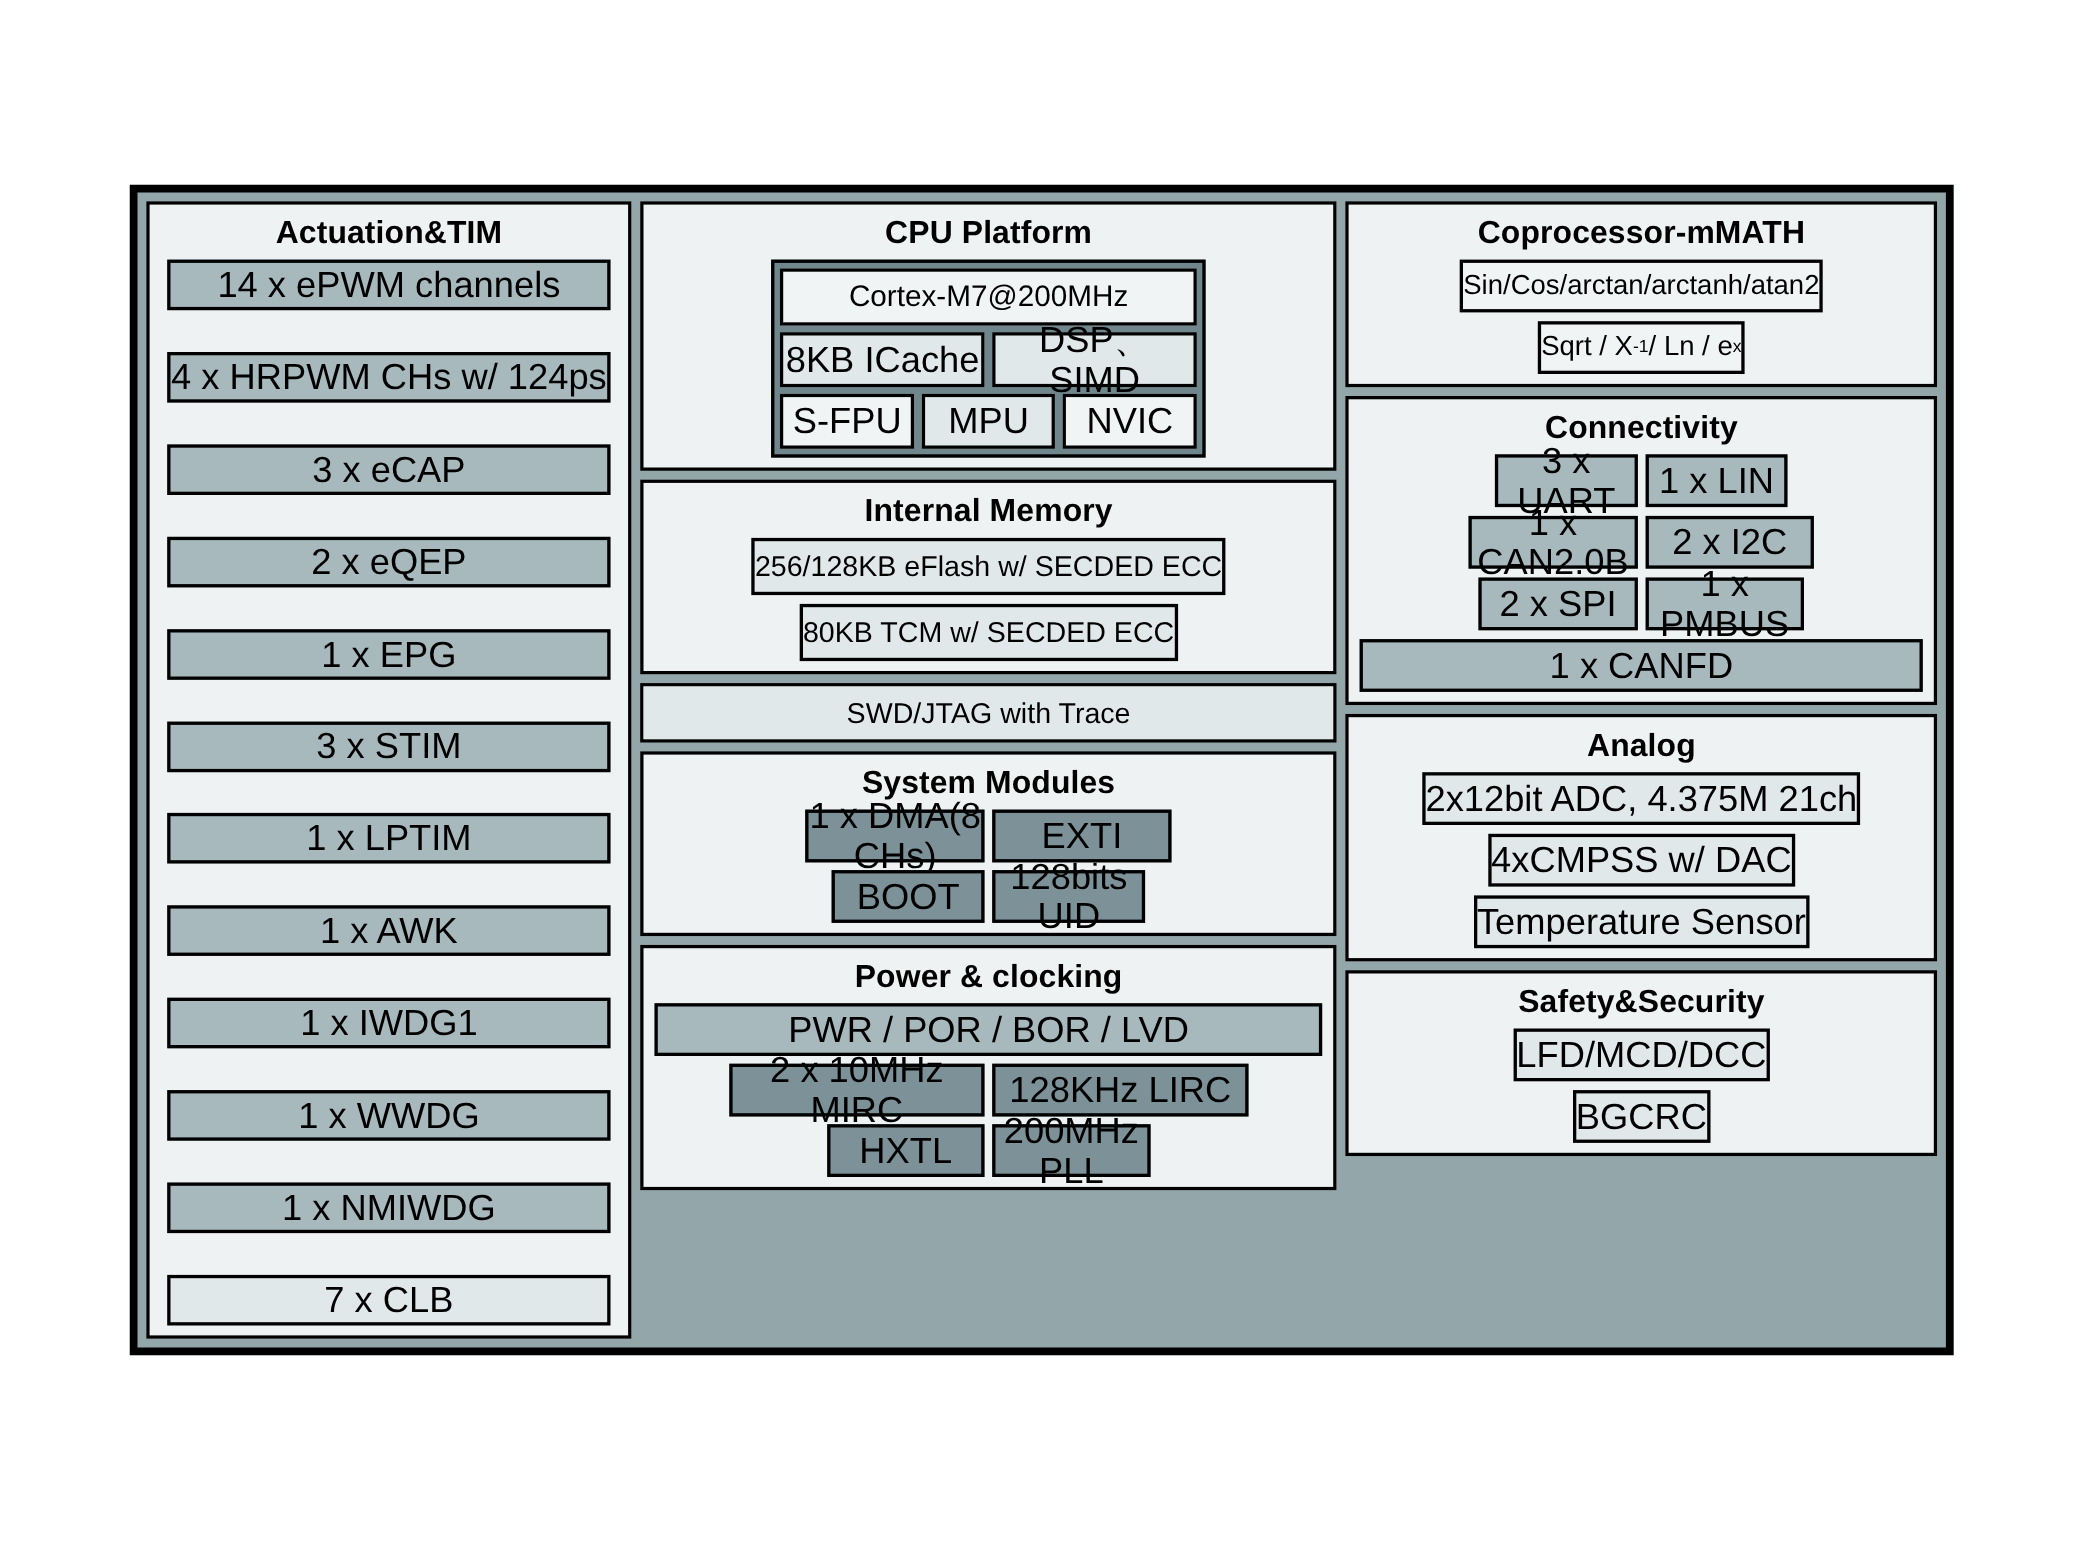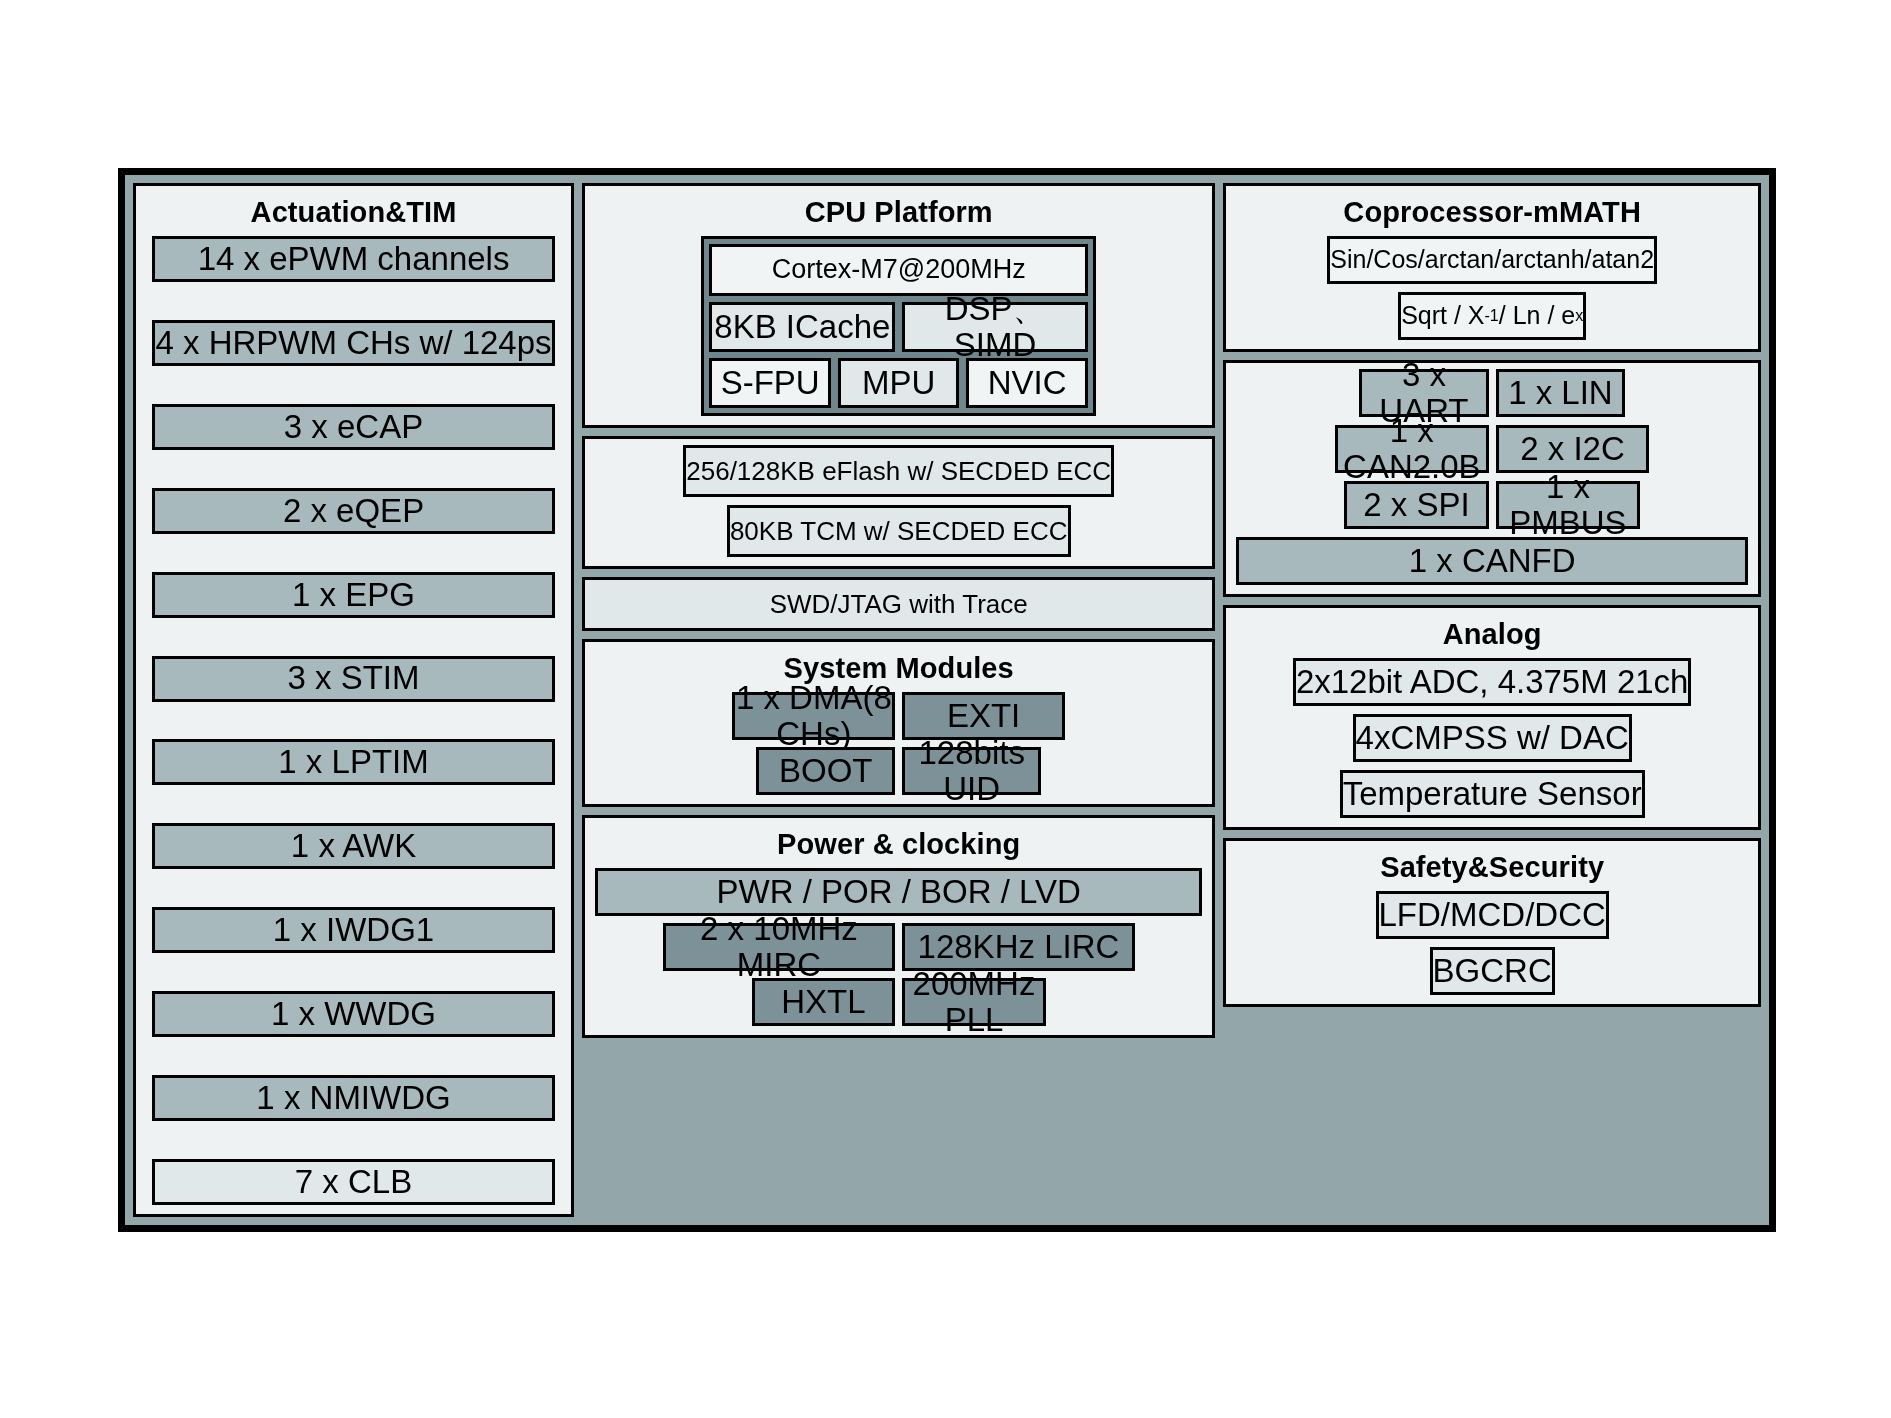--- a/index.html
+++ b/index.html
@@ -186,20 +186,21 @@
         </div>
         <div class="row2">
           <div class="cell fill-pale">S-FPU</div>
           <div class="cell fill-light">MPU</div>
           <div class="cell fill-pale">NVIC</div>
         </div>
       </div>
     </div>
 
     <div class="group" id="grp-mem">
+      <div class="group-title">Internal Memory</div>
       <div class="cell fill-light">256/128KB eFlash w/ SECDED ECC</div>
       <div class="cell fill-light">80KB TCM w/ SECDED ECC</div>
     </div>
 
     <div id="grp-swd">
       <div class="cell">SWD/JTAG with Trace</div>
     </div>
 
     <div class="group" id="grp-sys">
       <div class="group-title">System Modules</div>
@@ -235,20 +236,21 @@
       <div class="cell fill-pale">Sin/Cos/arctan/arctanh/atan2</div>
       <div class="cell fill-pale">
         <span>Sqrt / X</span>
           <sup>-1</sup>
           <span> / Ln / e</span>
           <sup>x</sup>
       </div>
     </div>
 
     <div class="group" id="grp-conn">
+      <div class="group-title">Connectivity</div>
       <div class="row2">
         <div class="cell fill-mid">3 x UART</div>
         <div class="cell fill-mid">1 x LIN</div>
       </div>
       <div class="row2">
         <div class="cell fill-mid">1 x CAN2.0B</div>
         <div class="cell fill-mid">2 x I2C</div>
       </div>
       <div class="row2">
         <div class="cell fill-mid">2 x SPI</div>

